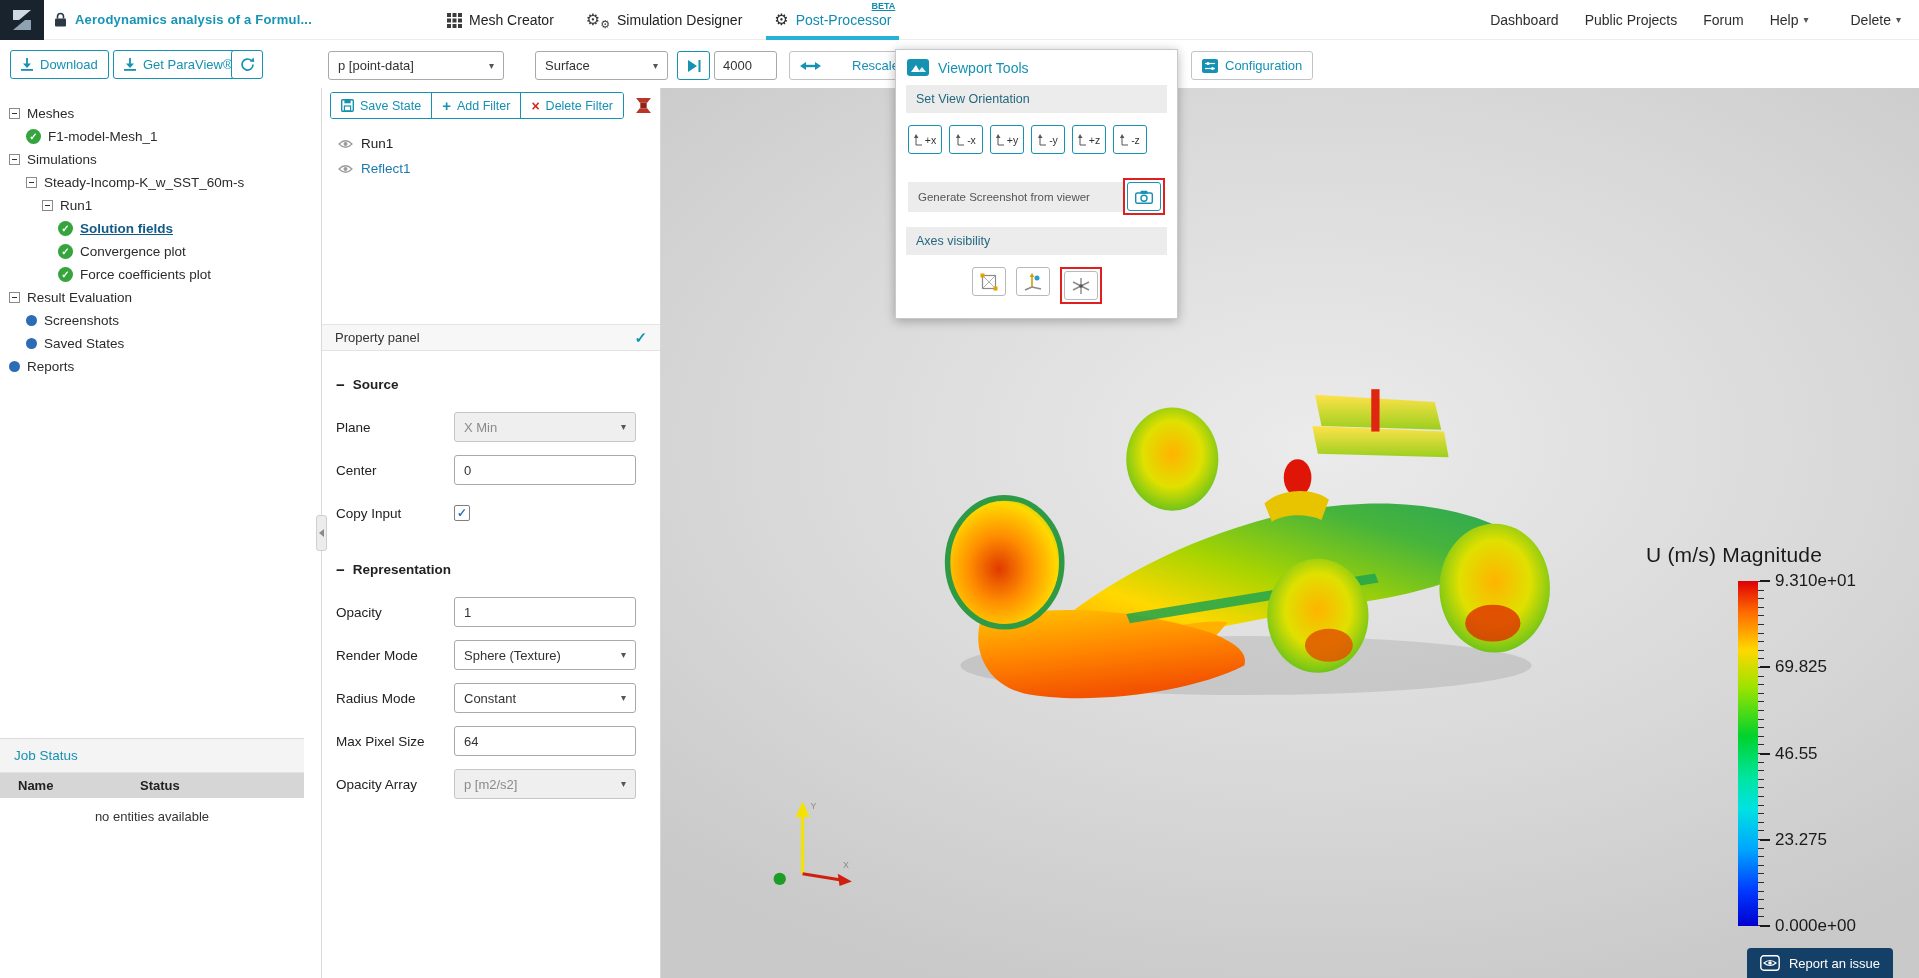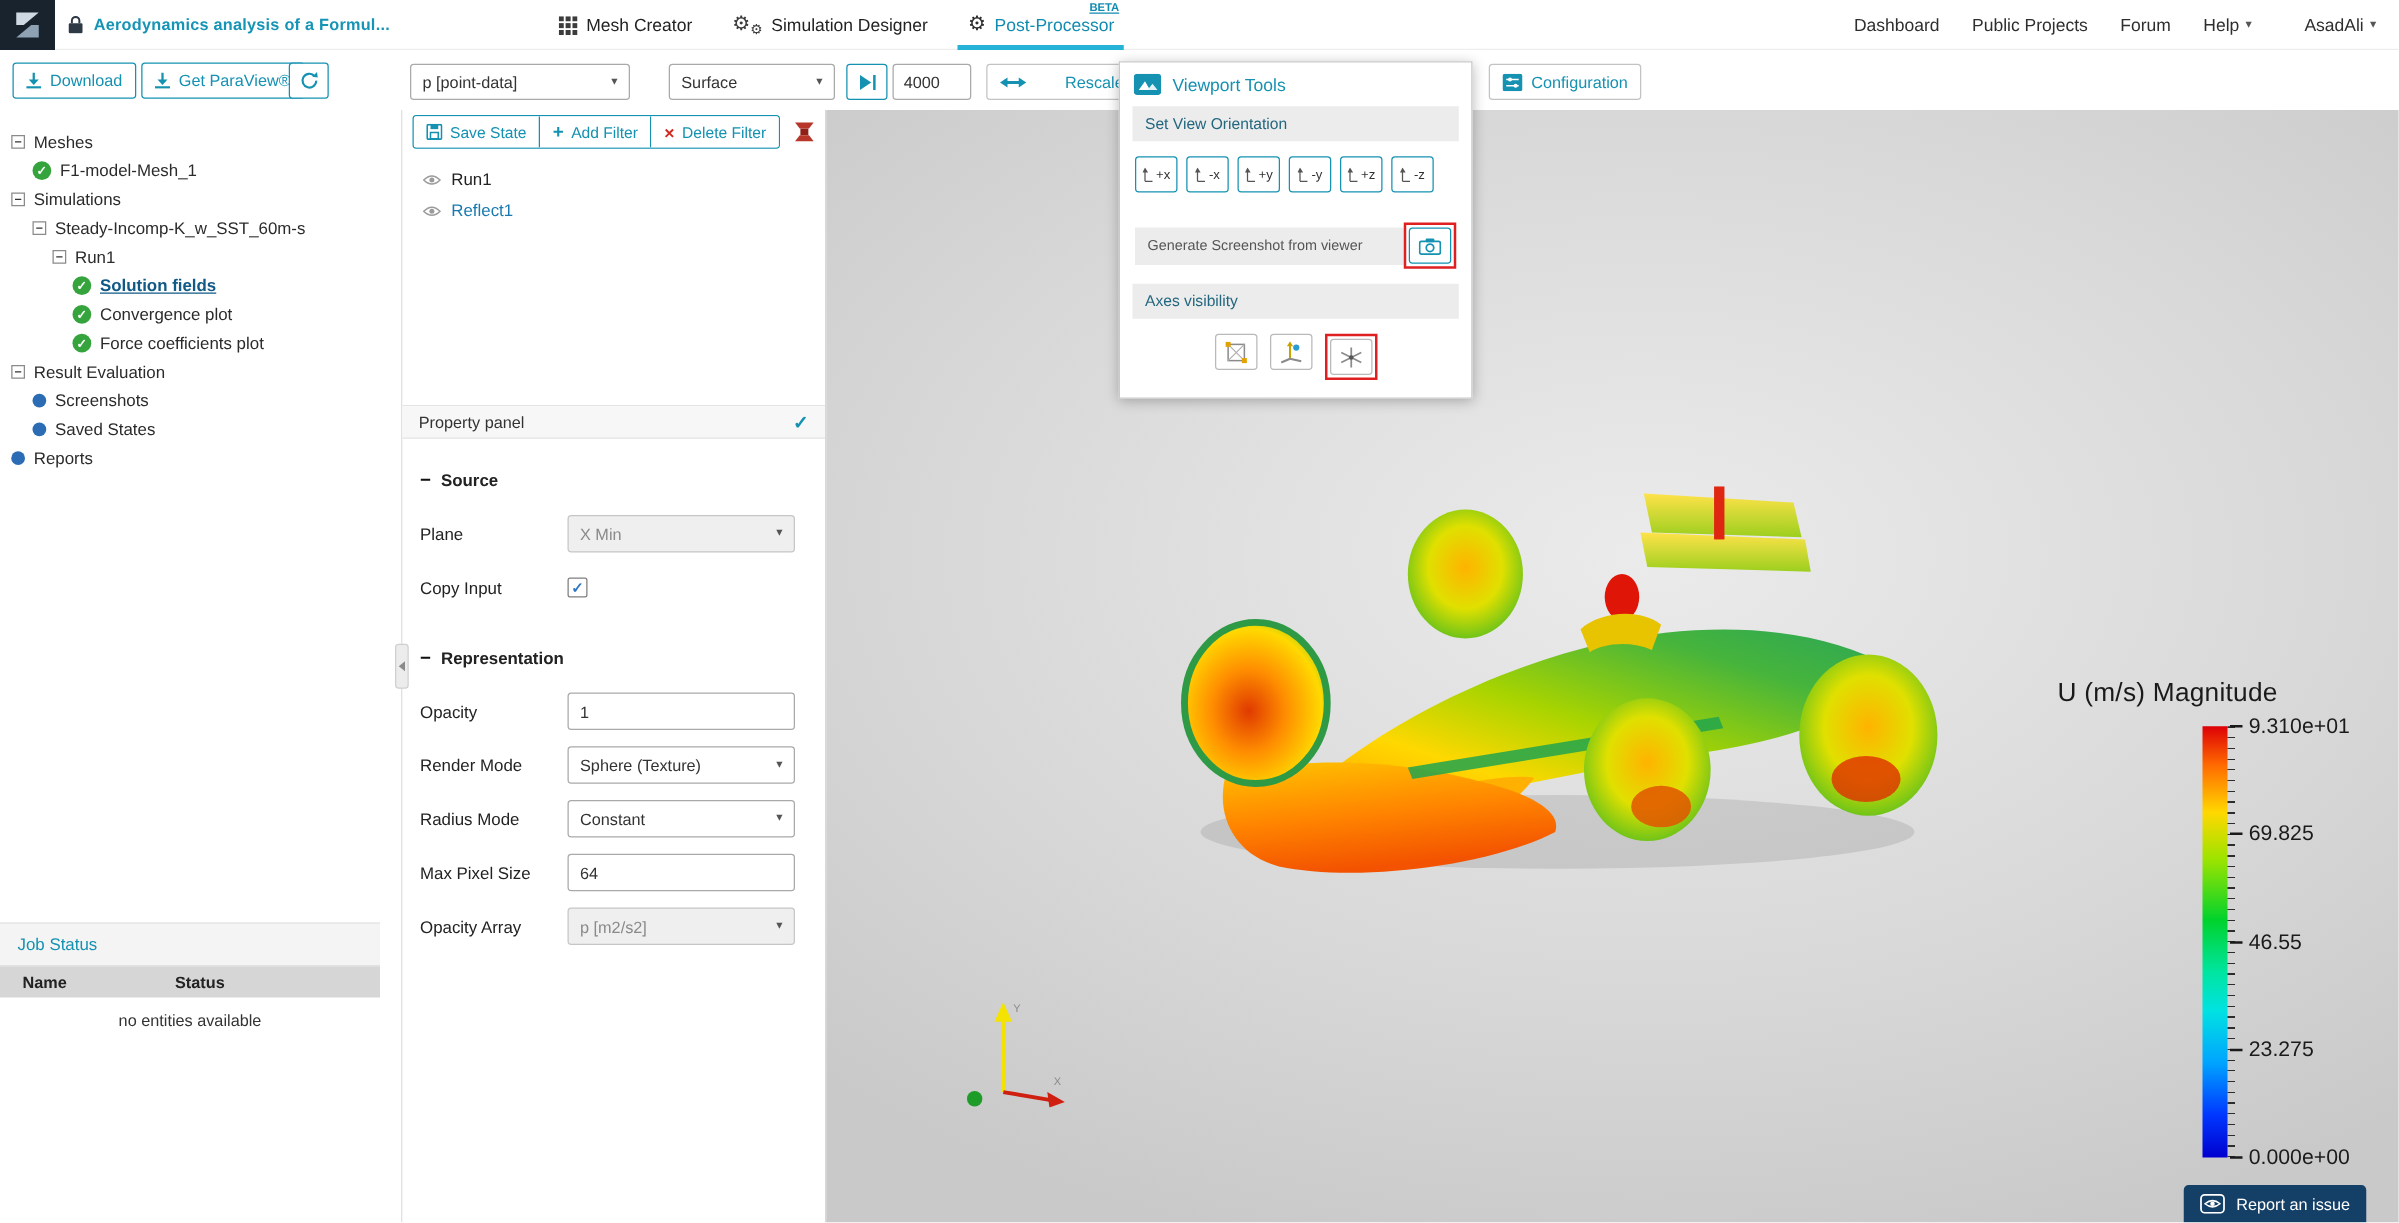--- a/index.html
+++ b/index.html
@@ -84,21 +84,21 @@
   .cbox { width: 16px; height: 16px; border: 1px solid #7f7f7f; border-radius: 2px; background: #fff; color: #2a76c0; font-weight: bold; font-size: 12px; display: flex; align-items: center; justify-content: center; cursor: pointer; }
   .rep-gap { margin-top: 34px; }
 
   
   .viewport { position: absolute; left: 661px; top: 88px; right: 0; bottom: 0; background: radial-gradient(ellipse 75% 65% at 52% 40%, #ebebeb 0%, #d8d8d8 60%, #c9c9c9 100%); overflow: hidden; }
   .car { position: absolute; left: 235px; top: 250px; width: 700px; height: 375px; }
   .triad { position: absolute; left: 96px; top: 710px; width: 100px; height: 88px; }
 
   .legend { position: absolute; left: 985px; top: 455px; width: 250px; color: #1a1a1a; }
   .legend-title { font-size: 21px; letter-spacing: .2px; }
-  .legend-bar-wrap { position: relative; margin-left: 116px; margin-top: 14px; width: 20px; height: 345px; }
+  .legend-bar-wrap { position: relative; margin-left: 92px; margin-top: 14px; width: 20px; height: 345px; }
   .legend-bar { width: 20px; height: 100%; background: linear-gradient(to bottom,
       #dd0005 0%, #ff6a00 9%, #ffd800 20%, #9be300 31%, #00d22d 45%,
       #00e5a0 57%, #00e2e2 66%, #00a4ff 78%, #0038ff 90%, #0000cf 100%); }
   .legend-minor { position: absolute; left: 20px; top: 0; width: 6px; height: 100%;
       background: repeating-linear-gradient(to bottom, #2c2c2c 0 1px, transparent 1px 8.6px); }
   .lg-label { position: absolute; left: 22px; transform: translateY(-50%); display: flex; align-items: center; gap: 5px; white-space: nowrap; }
   .lg-label .dash { width: 10px; height: 2px; background: #1a1a1a; }
   .lg-label span.txt { font-size: 17px; }
 
   .report-btn { position: absolute; right: 26px; bottom: 0; height: 30px; background: #143f66; color: #fff; display: flex; gap: 9px; align-items: center; padding: 0 13px; border-radius: 4px 4px 0 0; font-size: 13px; cursor: pointer; }
@@ -165,21 +165,21 @@
   </div>
   <div class="nav">
     <span class="nav-item">Dashboard</span>
     <span class="nav-item">Public Projects</span>
     <span class="nav-item">Forum</span>
     <span class="nav-item">
       <span>Help</span>
       <span class="caret">▾</span>
     </span>
     <span class="nav-item nav-user">
-      <span>AsadAli</span>
+      <span>Delete</span>
       <span class="caret">▾</span>
     </span>
   </div>
 </div>
 
 <div class="obtn" id="btn-download">
   <svg width="12" height="13" viewBox="0 0 12 13">
     <line x1="6" y1="0" x2="6" y2="6" stroke="#1591b2" stroke-width="1.8"></line>
     <polygon points="2,5.5 10,5.5 6,10" fill="#1591b2"></polygon>
     <rect x="0" y="11" width="12" height="1.8" fill="#1591b2"></rect>
@@ -356,20 +356,24 @@
     <div class="section-title">
       <span class="minus-ic">−</span>
       <span>Source</span>
     </div>
     <div class="frow">
       <span class="flabel">Plane</span>
       <div class="fsel inpanel disabled fctrl">
         <span>X Min</span>
         <span class="caret">▾</span>
       </div>
+    </div>
+    <div class="frow">
+      <span class="flabel">Center</span>
+      <input class="tinput" value="0" style="">
     </div>
     <div class="frow">
       <span class="flabel">Copy Input</span>
       <span class="cbox">✓</span>
     </div>
 
     <div class="section-title rep-gap">
       <span class="minus-ic">−</span>
       <span>Representation</span>
     </div>

